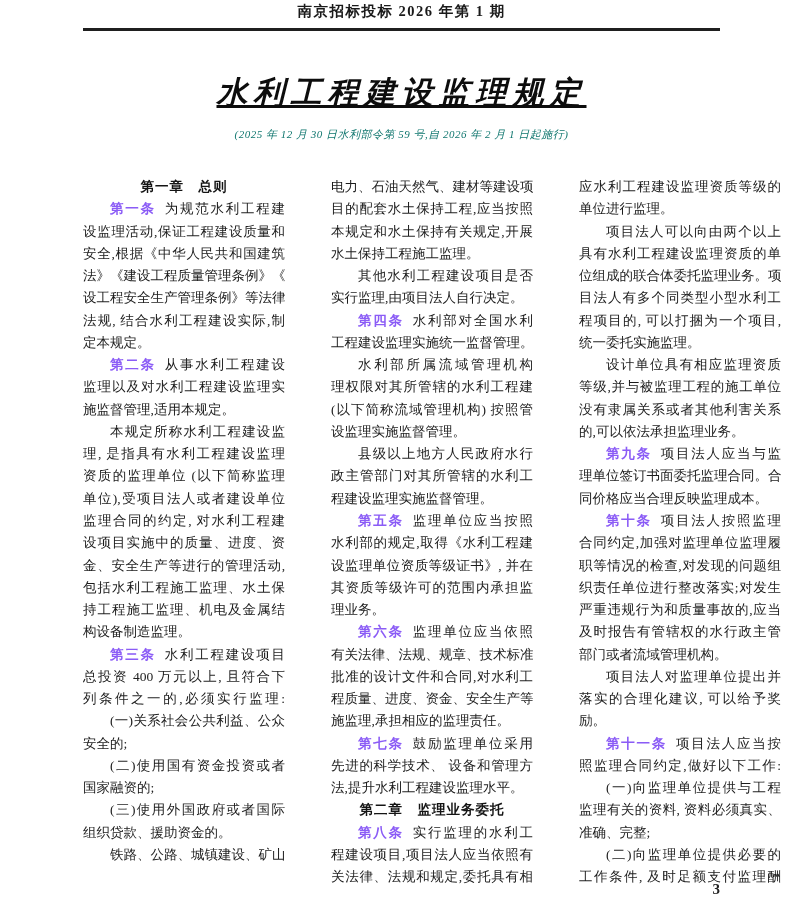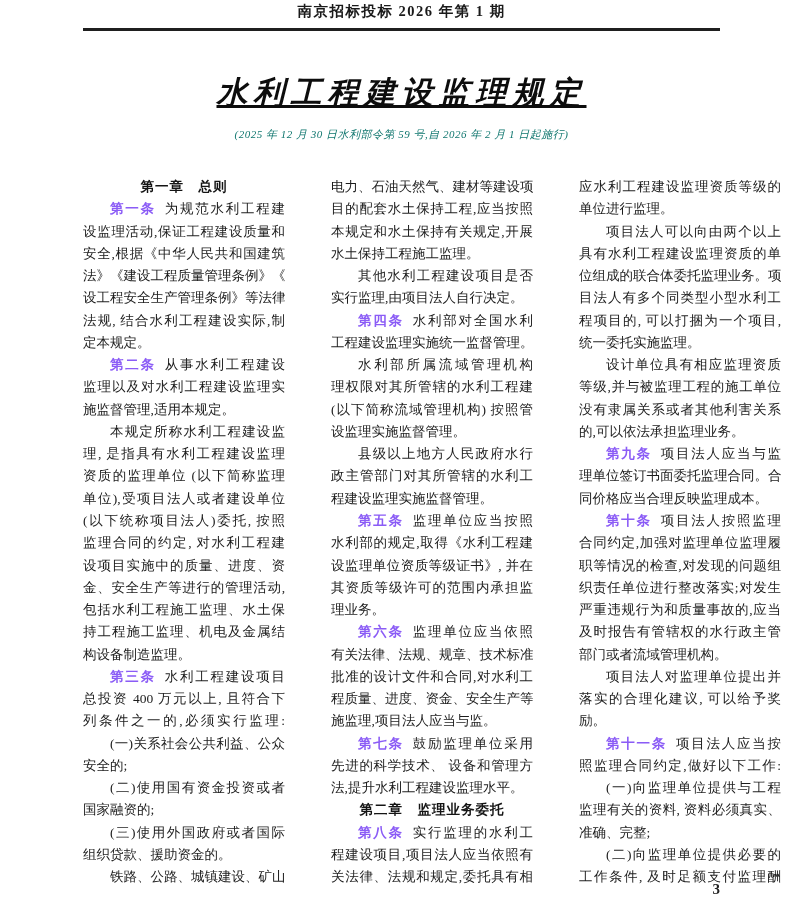--- a/index.html
+++ b/index.html
@@ -92,21 +92,20 @@
         <div class="line">设工程安全生产管理条例》等法律</div>
         <div class="line">法规, 结合水利工程建设实际,制</div>
         <div class="line end">定本规定。</div>
         <div class="line indent"><b>第二条</b>从事水利工程建设</div>
         <div class="line">监理以及对水利工程建设监理实</div>
         <div class="line end">施监督管理,适用本规定。</div>
         <div class="line indent">本规定所称水利工程建设监</div>
         <div class="line">理, 是指具有水利工程建设监理</div>
         <div class="line">资质的监理单位 (以下简称监理</div>
         <div class="line">单位),受项目法人或者建设单位</div>
-        <div class="line">(以下统称项目法人)委托, 按照</div>
         <div class="line">监理合同的约定, 对水利工程建</div>
         <div class="line">设项目实施中的质量、进度、资</div>
         <div class="line">金、安全生产等进行的管理活动,</div>
         <div class="line">包括水利工程施工监理、水土保</div>
         <div class="line">持工程施工监理、机电及金属结</div>
         <div class="line end">构设备制造监理。</div>
         <div class="line indent"><b>第三条</b>水利工程建设项目</div>
         <div class="line">总投资 400 万元以上, 且符合下</div>
         <div class="line">列条件之一的,必须实行监理:</div>
         <div class="line indent">(一)关系社会公共利益、公众</div>
@@ -135,21 +134,21 @@
         <div class="line end">程建设监理实施监督管理。</div>
         <div class="line indent"><b>第五条</b>监理单位应当按照</div>
         <div class="line">水利部的规定,取得《水利工程建</div>
         <div class="line">设监理单位资质等级证书》, 并在</div>
         <div class="line">其资质等级许可的范围内承担监</div>
         <div class="line end">理业务。</div>
         <div class="line indent"><b>第六条</b>监理单位应当依照</div>
         <div class="line">有关法律、法规、规章、技术标准、</div>
         <div class="line">批准的设计文件和合同,对水利工</div>
         <div class="line">程质量、进度、资金、安全生产等实</div>
-        <div class="line end">施监理,项目法人应当与监。</div>
+        <div class="line end">施监理,承担相应的监理责任。</div>
         <div class="line indent"><b>第七条</b>鼓励监理单位采用</div>
         <div class="line">先进的科学技术、 设备和管理方</div>
         <div class="line end">法,提升水利工程建设监理水平。</div>
         <div class="line chapter">第二章　监理业务委托</div>
         <div class="line indent"><b>第八条</b>实行监理的水利工</div>
         <div class="line">程建设项目,项目法人应当依照有</div>
         <div class="line">关法律、法规和规定,委托具有相</div>
       </div>
     <div class="column">
         <div class="line">应水利工程建设监理资质等级的</div>

